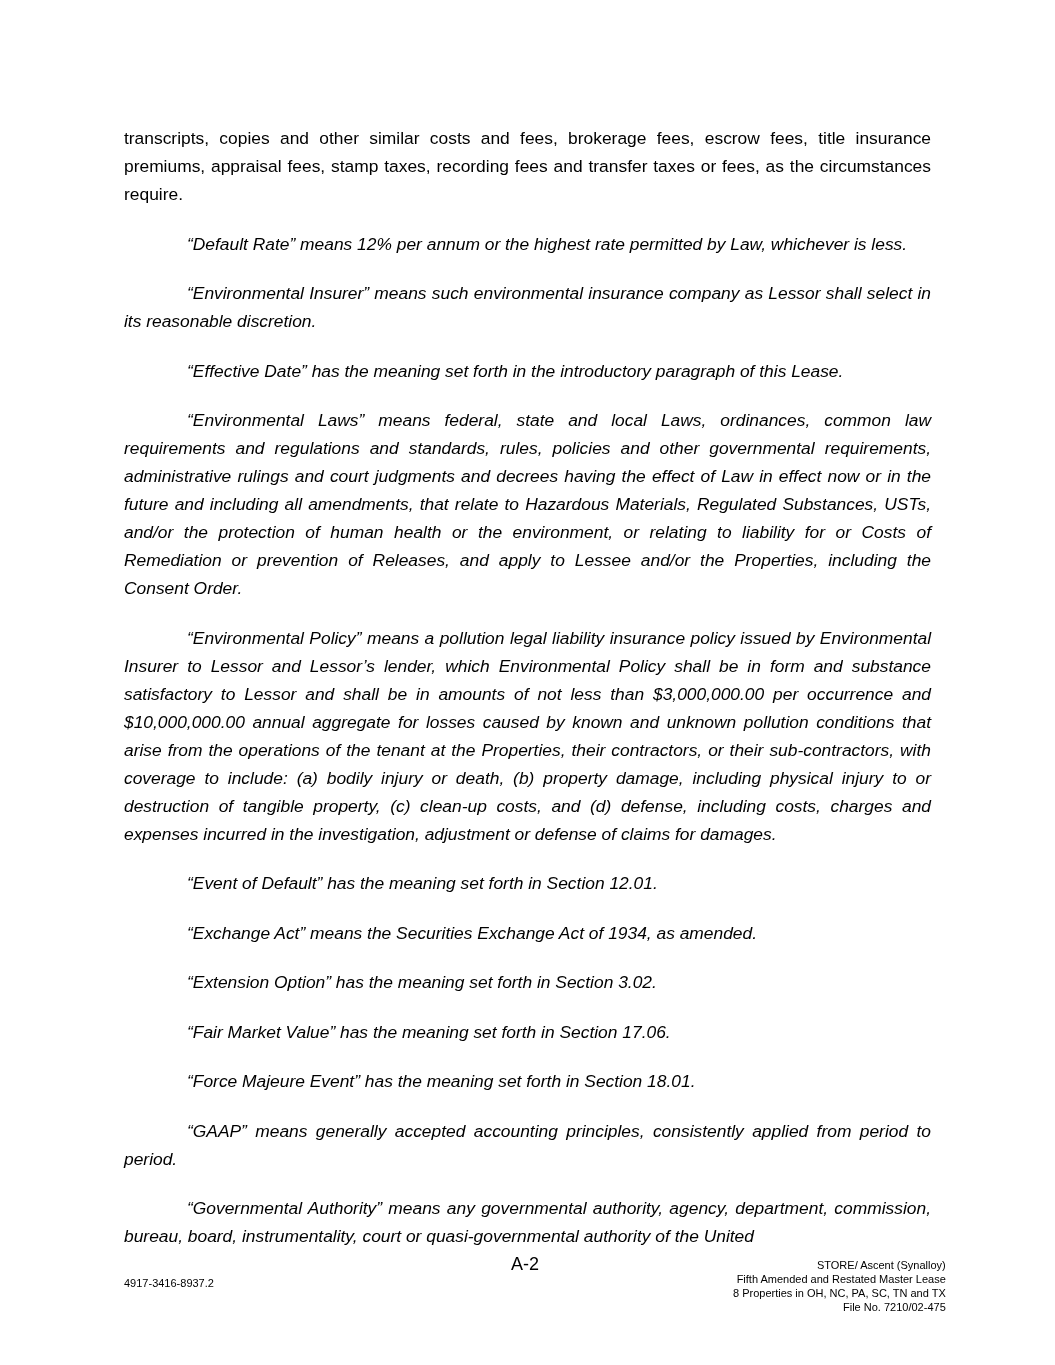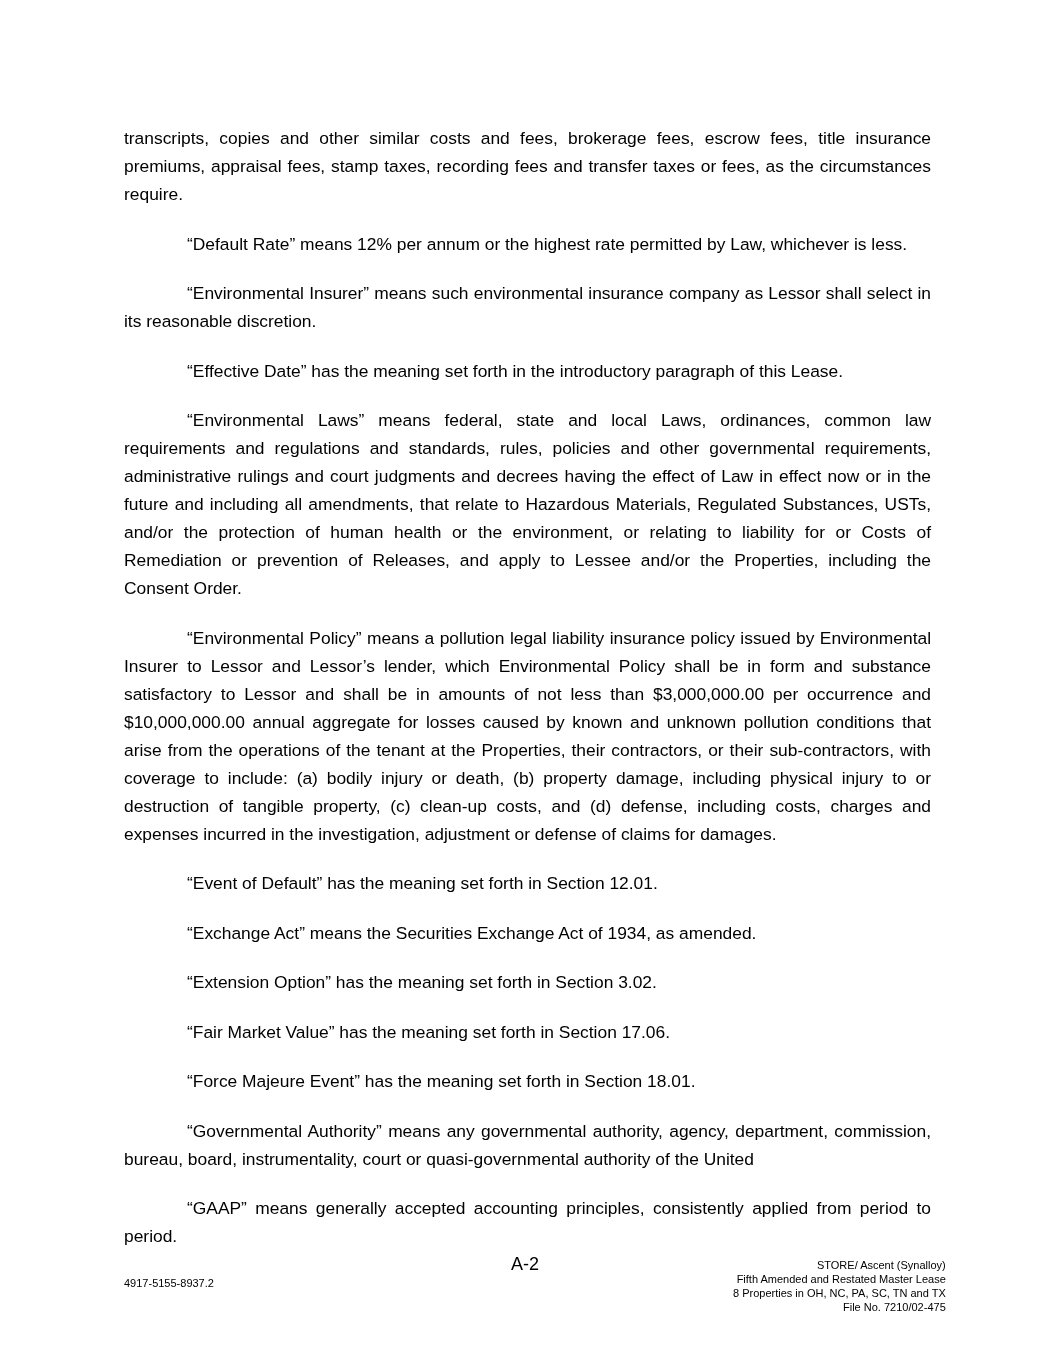--- a/index.html
+++ b/index.html
@@ -16,21 +16,21 @@
       left: 124px;
       top: 124px;
       width: 807px;
       font-size: 17.4px;
       line-height: 28px;
     }
     .para {
       margin: 0 0 21.5px 0;
       text-align: justify;
     }
-    .para.indent { text-indent: 63px; }
+    .para.indent { text-indent: 63px; font-style: italic; }
     .page-number {
       position: absolute;
       left: 511px;
       top: 1253px;
       font-size: 18px;
       line-height: 22px;
     }
     .doc-id {
       position: absolute;
       left: 124px;
@@ -56,24 +56,24 @@
   <p class="para indent">“Default Rate” means 12% per annum or the highest rate permitted by Law, whichever is less.</p>
   <p class="para indent">“Environmental Insurer” means such environmental insurance company as Lessor shall select in its reasonable discretion.</p>
   <p class="para indent">“Effective Date” has the meaning set forth in the introductory paragraph of this Lease.</p>
   <p class="para indent">“Environmental Laws” means federal, state and local Laws, ordinances, common law requirements and regulations and standards, rules, policies and other governmental requirements, administrative rulings and court judgments and decrees having the effect of Law in effect now or in the future and including all amendments, that relate to Hazardous Materials, Regulated Substances, USTs, and/or the protection of human health or the environment, or relating to liability for or Costs of Remediation or prevention of Releases, and apply to Lessee and/or the Properties, including the Consent Order.</p>
   <p class="para indent">“Environmental Policy” means a pollution legal liability insurance policy issued by Environmental Insurer to Lessor and Lessor’s lender, which Environmental Policy shall be in form and substance satisfactory to Lessor and shall be in amounts of not less than $3,000,000.00 per occurrence and $10,000,000.00 annual aggregate for losses caused by known and unknown pollution conditions that arise from the operations of the tenant at the Properties, their contractors, or their sub-contractors, with coverage to include: (a) bodily injury or death, (b) property damage, including physical injury to or destruction of tangible property, (c) clean-up costs, and (d) defense, including costs, charges and expenses incurred in the investigation, adjustment or defense of claims for damages.</p>
   <p class="para indent">“Event of Default” has the meaning set forth in Section 12.01.</p>
   <p class="para indent">“Exchange Act” means the Securities Exchange Act of 1934, as amended.</p>
   <p class="para indent">“Extension Option” has the meaning set forth in Section 3.02.</p>
   <p class="para indent">“Fair Market Value” has the meaning set forth in Section 17.06.</p>
   <p class="para indent">“Force Majeure Event” has the meaning set forth in Section 18.01.</p>
+  <p class="para indent">“GAAP” means generally accepted accounting principles, consistently applied from period to period.</p>
   <p class="para indent">“Governmental Authority” means any governmental authority, agency, department, commission, bureau, board, instrumentality, court or quasi-governmental authority of the United</p>
-  <p class="para indent">“GAAP” means generally accepted accounting principles, consistently applied from period to period.</p>
 </div>
 
 <div class="page-number">A-2</div>
-<div class="doc-id">4917-5155-8937.2</div>
+<div class="doc-id">4917-3416-8937.2</div>
 <div class="footer-right">
   <span class="footer-line">STORE/ Ascent (Synalloy)</span>
   <span class="footer-line">Fifth Amended and Restated Master Lease</span>
   <span class="footer-line">8 Properties in OH, NC, PA, SC, TN and TX</span>
   <span class="footer-line">File No. 7210/02-475</span>
 </div>
 
 </body></html>

